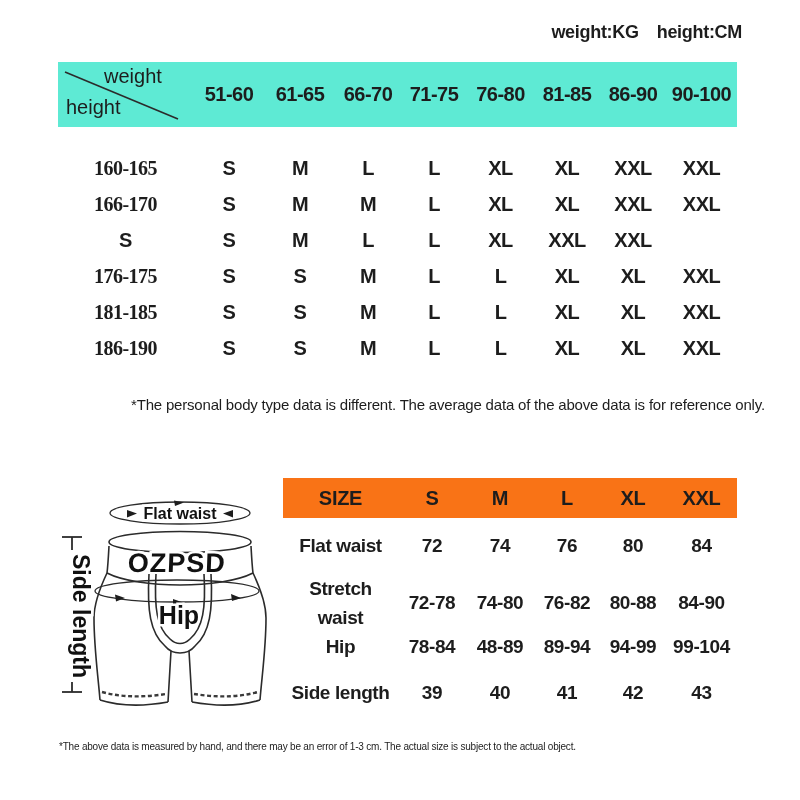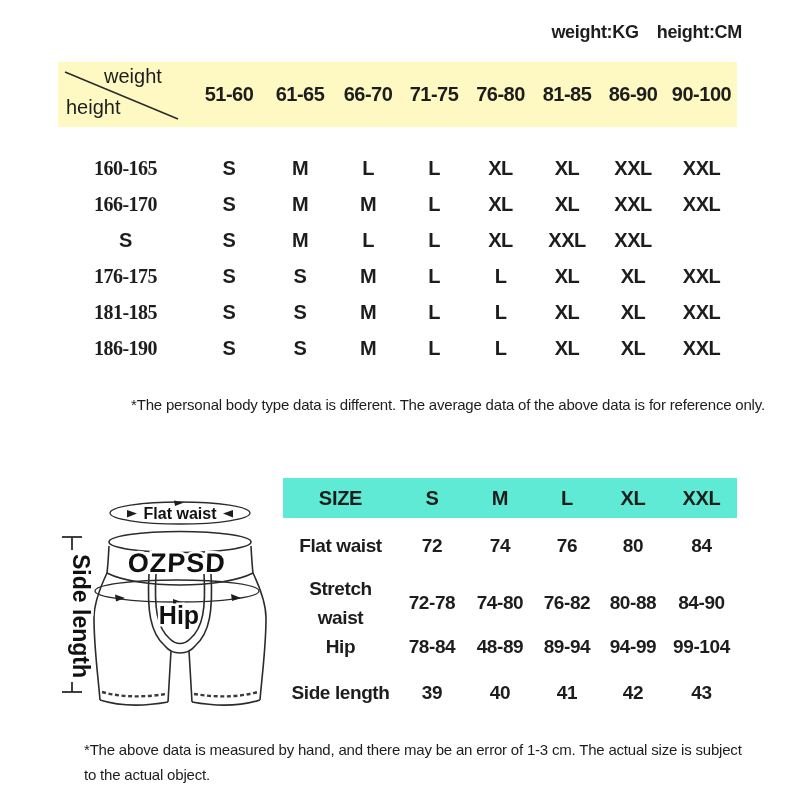--- a/index.html
+++ b/index.html
@@ -6,21 +6,21 @@
   body{width:800px;height:800px;background:#ffffff;position:relative;overflow:hidden;
        font-family:"Liberation Sans","DejaVu Sans",sans-serif;color:#1d1d1d;}
   .abs{position:absolute;}
 
   
   .units{top:22px;right:58px;display:flex;gap:18px;font-size:18px;font-weight:700;letter-spacing:-.3px;}
 
   
   .t1{left:58px;top:62px;width:679px;}
   .t1-grid{display:grid;grid-template-columns:135px 72px 70px 66px 66px 67px 66px 66px 71px;}
-  .t1-head{background:#fef9c3;height:65px;align-items:center;}
+  .t1-head{background:#5eead4;height:65px;align-items:center;}
   .t1-head .hcell{display:flex;justify-content:center;align-items:center;
                   font-size:20px;font-weight:700;letter-spacing:-.5px;}
   .corner{position:relative;height:65px;}
   .corner .w{position:absolute;left:46px;top:3px;font-size:20px;font-weight:400;}
   .corner .h{position:absolute;left:8px;top:34px;font-size:20px;font-weight:400;}
   .corner svg{position:absolute;left:0;top:0;}
   .t1-body{margin-top:23px;}
   .t1-row{display:grid;grid-template-columns:135px 72px 70px 66px 66px 67px 66px 66px 71px;height:36px;}
   .t1-row .rcell{display:flex;justify-content:center;align-items:center;
                  font-size:20px;font-weight:700;letter-spacing:-.5px;}
@@ -35,30 +35,30 @@
                 font-family:"Liberation Sans","DejaVu Sans",sans-serif;}
   .diagram .outline{fill:none;stroke:#2b2b2b;stroke-width:1.6;}
   .diagram .thin{fill:none;stroke:#2b2b2b;stroke-width:1.3;}
   .diagram .stitch{fill:none;stroke:#3a3a3a;stroke-width:2.4;stroke-dasharray:4 2.6;}
   .diagram .cap{stroke:#2b2b2b;stroke-width:1.8;}
   .diagram .arrow{fill:#1d1d1d;stroke:none;}
 
   
   .t2{left:283px;top:478px;width:454px;}
   .t2-grid{display:grid;grid-template-columns:115px 68px 68px 66px 66px 71px;}
-  .t2-head{background:#5eead4;height:40px;align-items:center;}
+  .t2-head{background:#f97316;height:40px;align-items:center;}
   .t2-head .hcell{display:flex;justify-content:center;align-items:center;
                   font-size:20px;font-weight:700;letter-spacing:-.3px;}
   .t2-row{align-items:center;}
   .t2-row .cell{display:flex;justify-content:center;align-items:center;
                 font-size:19px;font-weight:700;letter-spacing:-.4px;text-align:center;}
   .t2-row.r1{height:56px;} .t2-row.r2{height:50px;} .t2-row.r3{height:46px;} .t2-row.r4{height:46px;}
   .t2-row.r2 .lbl{max-width:90px;line-height:29px;}
 
-  .note2{top:737px;left:84px;width:668px;font-size:15px;line-height:25px;letter-spacing:-.2px;}
+  .note2{top:737px;left:59px;width:668px;font-size:10px;line-height:19px;letter-spacing:-.2px;}
 </style>
 </head>
 <body>
 
 <div class="abs units">
   <span>weight:KG</span>
   <span>height:CM</span>
 </div>
 
 <div class="abs t1">

